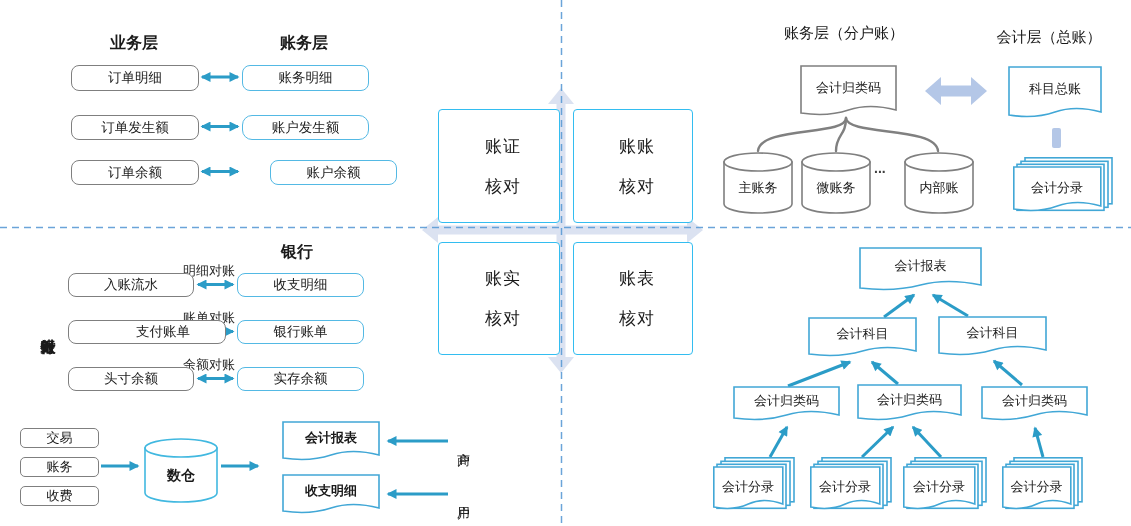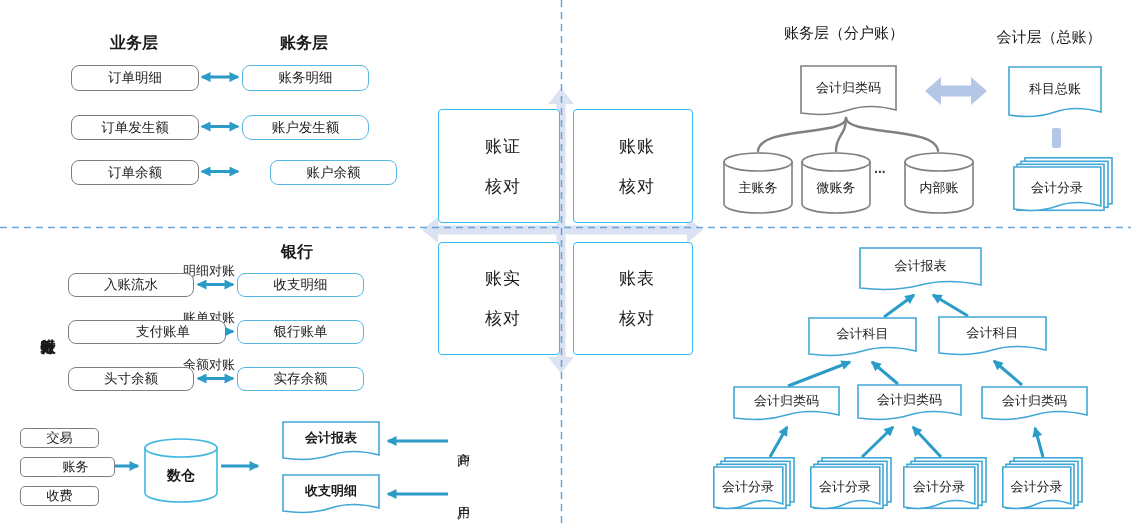--- a/index.html
+++ b/index.html
@@ -129,21 +129,21 @@
 
   <div class="comp arrlbl" style="left:180px;top:309px;width:58px;">账单对账</div>
   <div class="comp rbox" style="left:68px;top:320px;width:124px;height:22px;padding-left:32px;">支付账单</div>
   <div class="comp rbox blue" style="left:237px;top:320px;width:125px;height:22px;">银行账单</div>
 
   <div class="comp arrlbl" style="left:180px;top:356px;width:58px;">余额对账</div>
   <div class="comp rbox" style="left:68px;top:367px;width:124px;height:22px;">头寸余额</div>
   <div class="comp rbox blue" style="left:237px;top:367px;width:125px;height:22px;">实存余额</div>
 
   <div class="comp rbox sm" style="left:20px;top:428px;width:77px;height:18px;">交易</div>
-  <div class="comp rbox sm" style="left:20px;top:457px;width:77px;height:18px;padding-left:16px;">账务</div>
+  <div class="comp rbox sm" style="left:20px;top:457px;width:77px;height:18px;">账务</div>
   <div class="comp rbox sm" style="left:20px;top:486px;width:77px;height:18px;">收费</div>
 
   <div class="comp shape cyl c-blue" style="left:144px;top:438px;width:74px;height:65px;color:#41b8e0;">
       <svg width="74" height="65">
         <path d="M1,10 L1,55 A36,9 0 0 0 73,55 L73,10 Z"></path>
         <ellipse cx="37" cy="10" rx="36" ry="9"></ellipse>
       </svg>
     <span class="lbl bold" style="font-size:14px;">数仓</span>
   </div>
 

